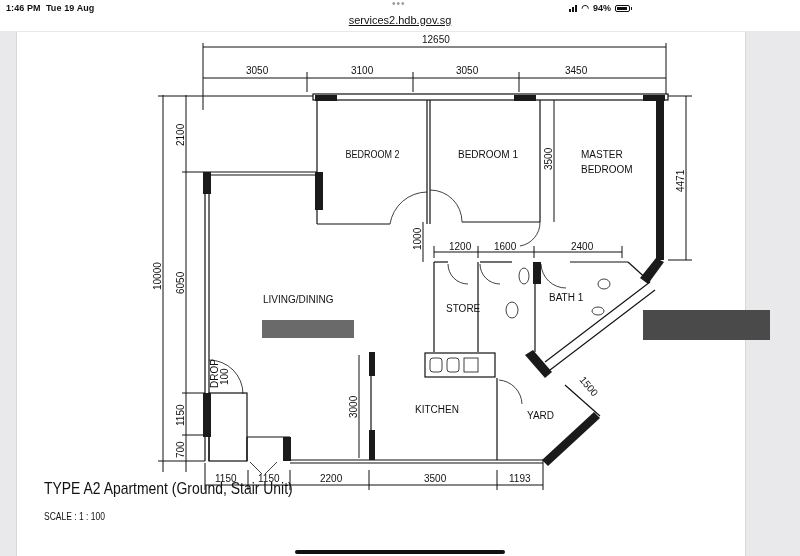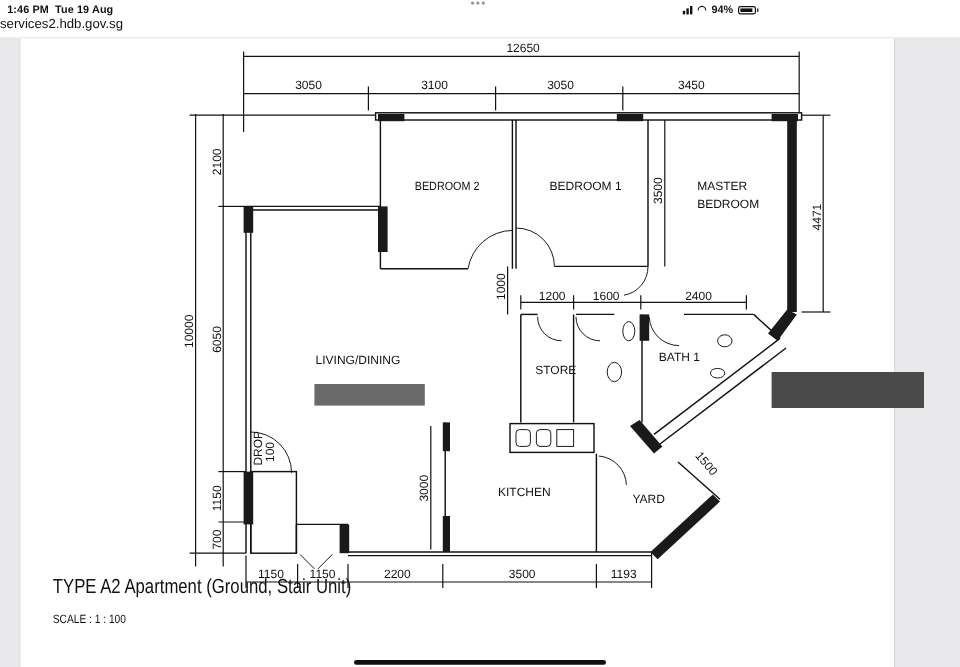--- a/index.html
+++ b/index.html
@@ -11,21 +11,21 @@
   .status-time { position: absolute; left: 6px; top: 3px; font-weight: bold; letter-spacing: 0.1px; }
   .status-dots { position: absolute; left: 392px; top: -2px; font-size: 10px; color: #999; letter-spacing: 1px; }
   .status-right { position: absolute; right: 10px; top: 3px; display: flex; align-items: center; gap: 4px; font-weight: bold; }
   .signal { display: inline-flex; align-items: flex-end; gap: 1px; height: 8px; }
   .signal i { display: block; width: 2px; background: #111; }
   .wifi { font-size: 9px; }
   .battery { width: 15px; height: 7px; border: 1px solid #111; border-radius: 2px; padding: 1px; position: relative; }
   .battery::after { content: ""; position: absolute; right: -3px; top: 1.5px; width: 1.5px; height: 3px; background: #111; }
   .battery-fill { height: 100%; background: #111; }
 
-  .url-bar { position: absolute; top: 14px; left: 0; width: 800px; text-align: left; font-size: 11px; color: #111; }
+  .url-bar { position: absolute; top: 14px; left: 0; width: 800px; text-align: center; font-size: 11px; color: #111; text-decoration: underline; }
 
   
   .viewport { position: absolute; top: 31px; left: 0; width: 800px; height: 525px; background: #e9e9eb; }
   .doc-page { position: absolute; left: 16px; top: 1px; width: 730px; height: 524px; background: #fff; border-left: 1px solid #d8d8da; border-right: 1px solid #d8d8da; }
 
   .plan { position: absolute; left: 0; top: 0; }
   .dim-text { font-family: "Liberation Sans", sans-serif; font-size: 10px; fill: #111; }
   .room-text { font-family: "Liberation Sans", sans-serif; font-size: 10px; fill: #111; }
 
   .plan-title { position: absolute; left: 44px; top: 479px; font-size: 17px; color: #111; transform: scaleX(0.82); transform-origin: left top; white-space: nowrap; }

